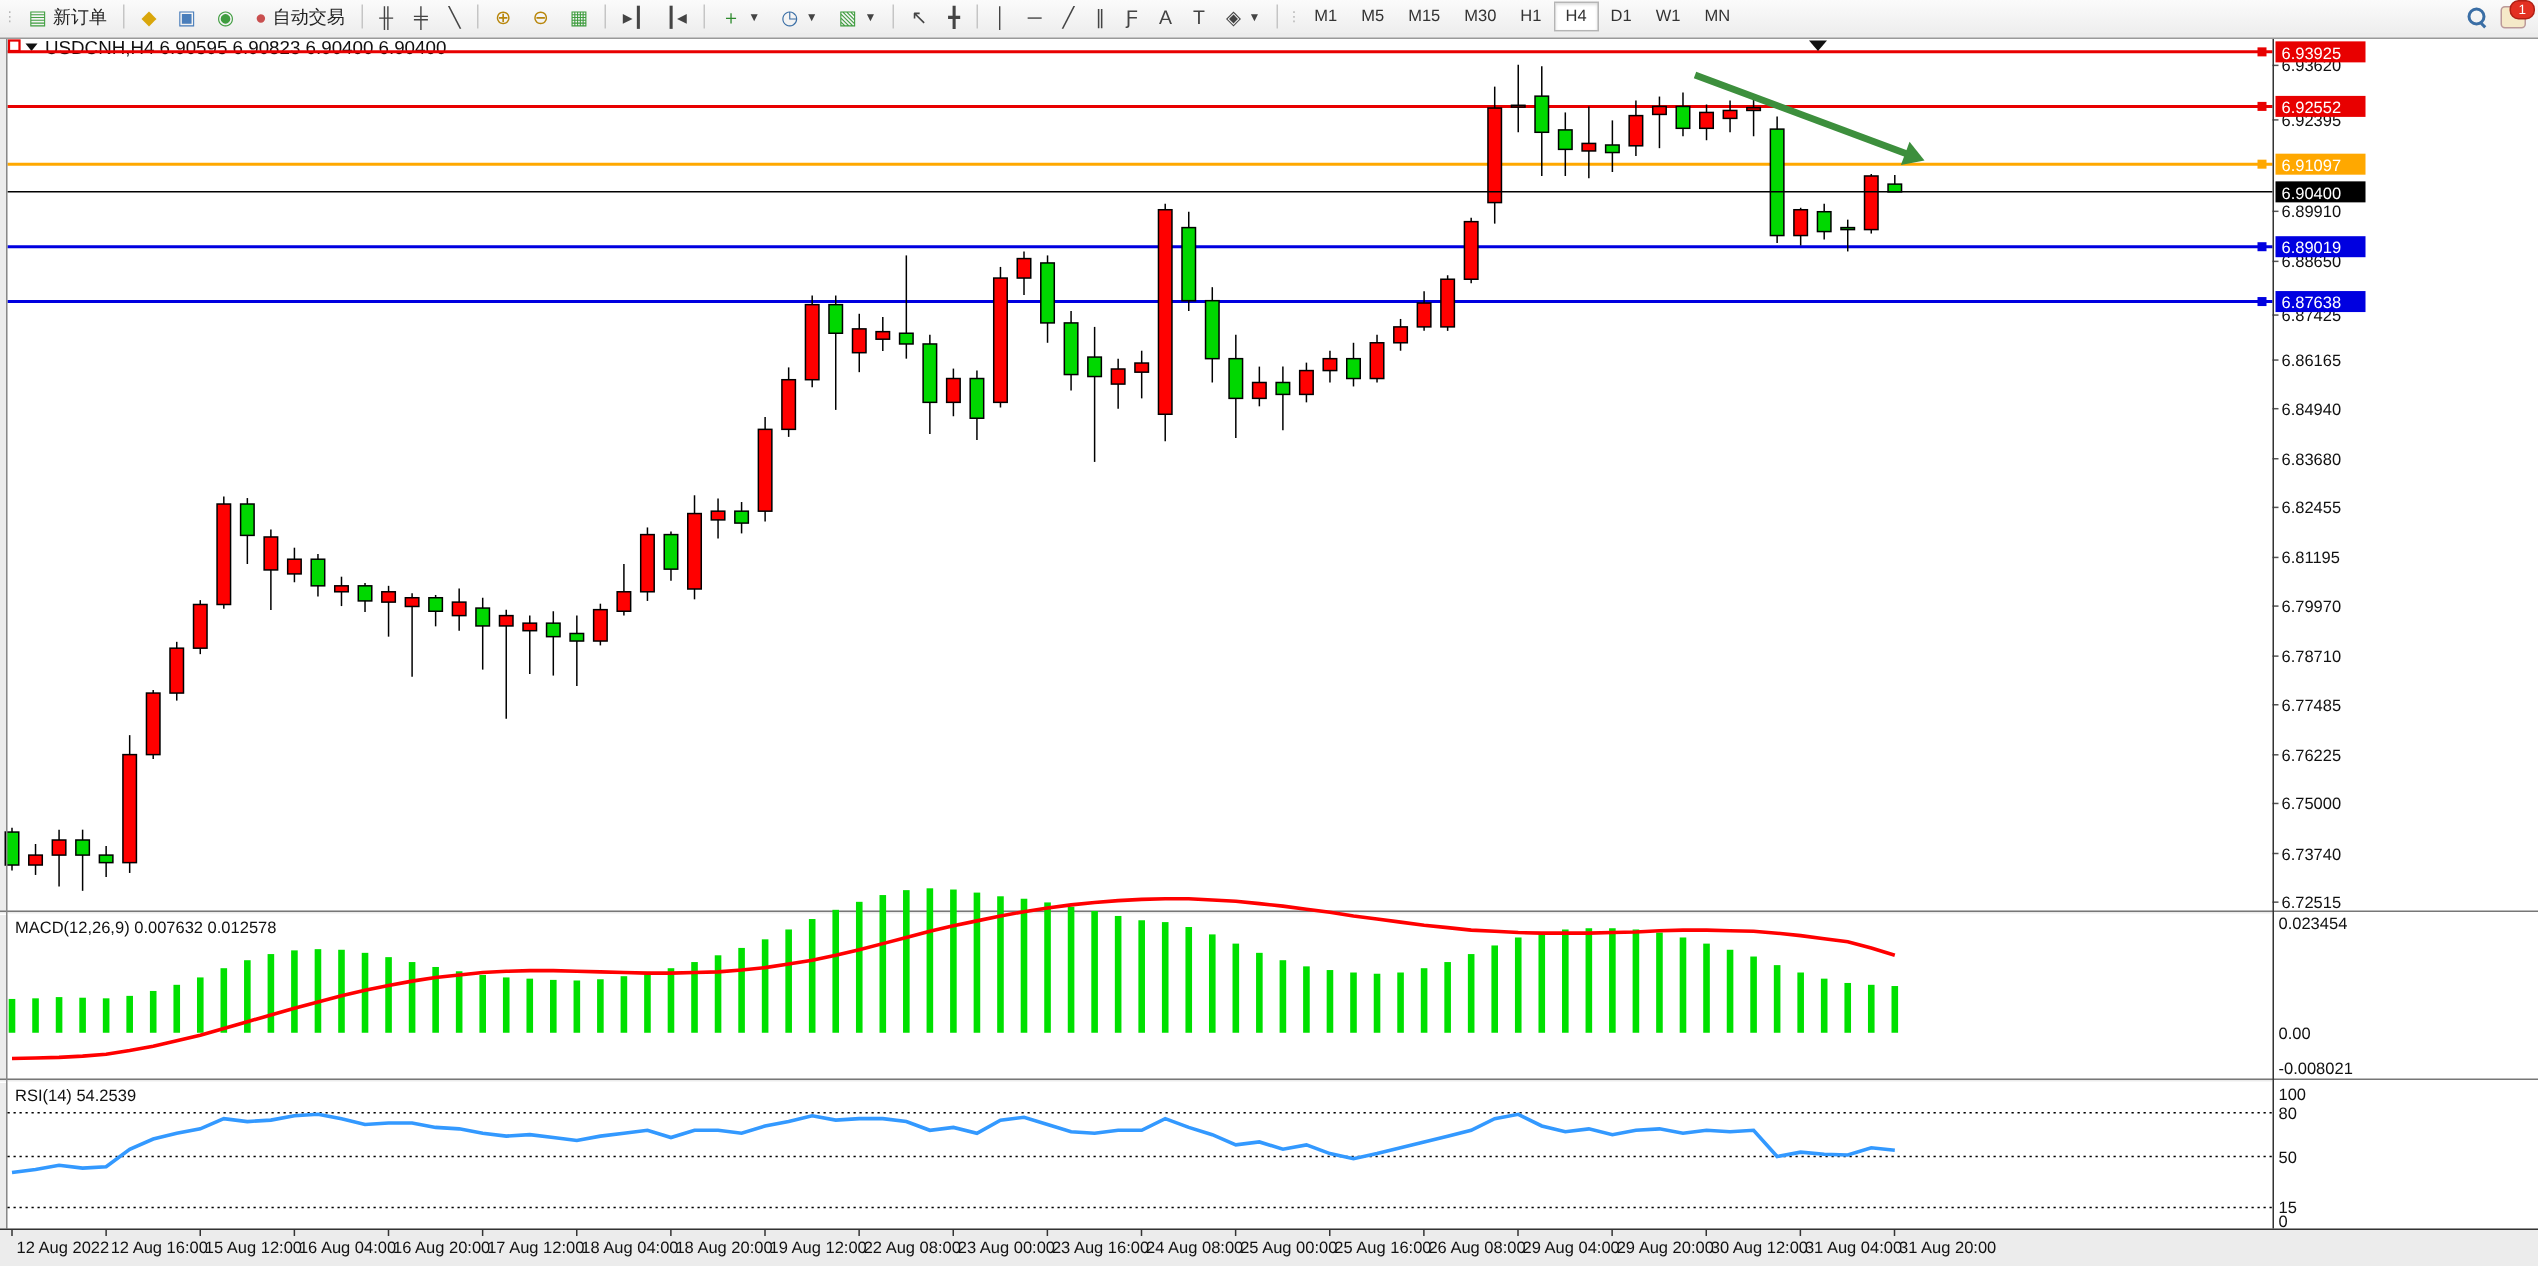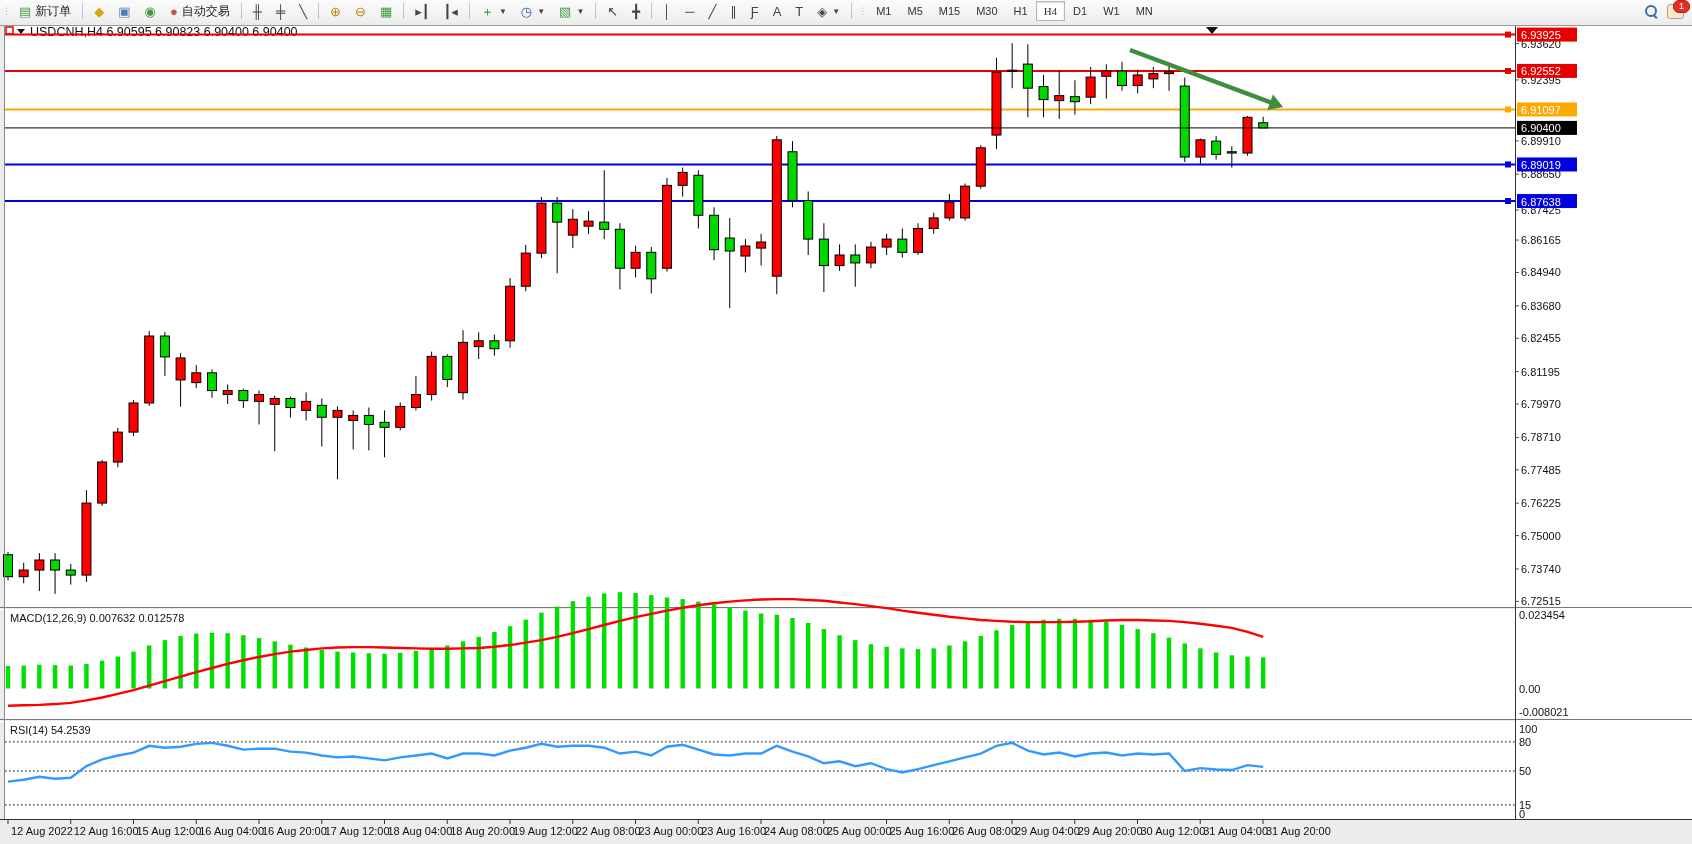--- a/index.html
+++ b/index.html
@@ -5,21 +5,21 @@
   html,body{margin:0;padding:0;background:#ececec;font-family:"Liberation Sans",sans-serif;}
   #app{position:relative;width:1692px;height:844px;background:#ececec;overflow:hidden;}
   
   #toolbar{position:absolute;left:0;top:0;width:1692px;height:22px;background:linear-gradient(#fbfbfb,#eeeeee);border-bottom:1px solid #c9c9c9;display:flex;align-items:center;font-size:12px;color:#222;}
   .tb-btn{display:flex;align-items:center;gap:4px;padding:1px 5px;margin:0 1px;border:1px solid transparent;border-radius:2px;height:17px;cursor:default;white-space:nowrap;}
   .tb-glyph{font-size:13px;line-height:13px;}
   .tb-sep{width:1px;height:16px;background:#c5c5c5;margin:0 4px;}
   .tb-drag{color:#b5b5b5;font-size:9px;letter-spacing:-1px;margin:0 2px;}
   .dd{font-size:8px;color:#444;margin-left:1px;}
   .tf-btn{padding:1px 7px;margin:0;border:1px solid transparent;height:16px;display:flex;align-items:center;font-size:11px;color:#333;}
-  .tf-btn.active{background:#ffffff;border:1px solid #b5b5b5;box-shadow:inset 0 1px 2px rgba(0,0,0,.15);font-family:Liberation Serif, serif;}
+  .tf-btn.active{background:#ffffff;border:1px solid #b5b5b5;box-shadow:inset 0 1px 2px rgba(0,0,0,.15);}
   #tb-right{margin-left:auto;display:flex;align-items:center;padding-right:8px;gap:10px;}
   .search-ico{position:relative;width:12px;height:12px;display:inline-block;}
   .search-ico::before{content:"";position:absolute;left:0;top:0;width:8px;height:8px;border:2px solid #3a6ea5;border-radius:50%;}
   .search-ico::after{content:"";position:absolute;left:9px;top:9px;width:5px;height:2px;background:#3a6ea5;transform:rotate(45deg);transform-origin:0 0;}
   .notif{position:relative;width:15px;height:13px;background:#f5e9c8;border:1px solid #b99;border-radius:3px;}
   .badge{position:absolute;right:-7px;top:-5px;min-width:11px;height:11px;border-radius:6px;background:#e33022;color:#fff;font-size:9px;line-height:11px;text-align:center;padding:0 2px;border:1px solid #b02015;}
   #chartwrap{position:absolute;left:0;top:22px;}
   svg text{font-family:"Liberation Sans","DejaVu Sans",sans-serif;}
 </style>
 </head>

